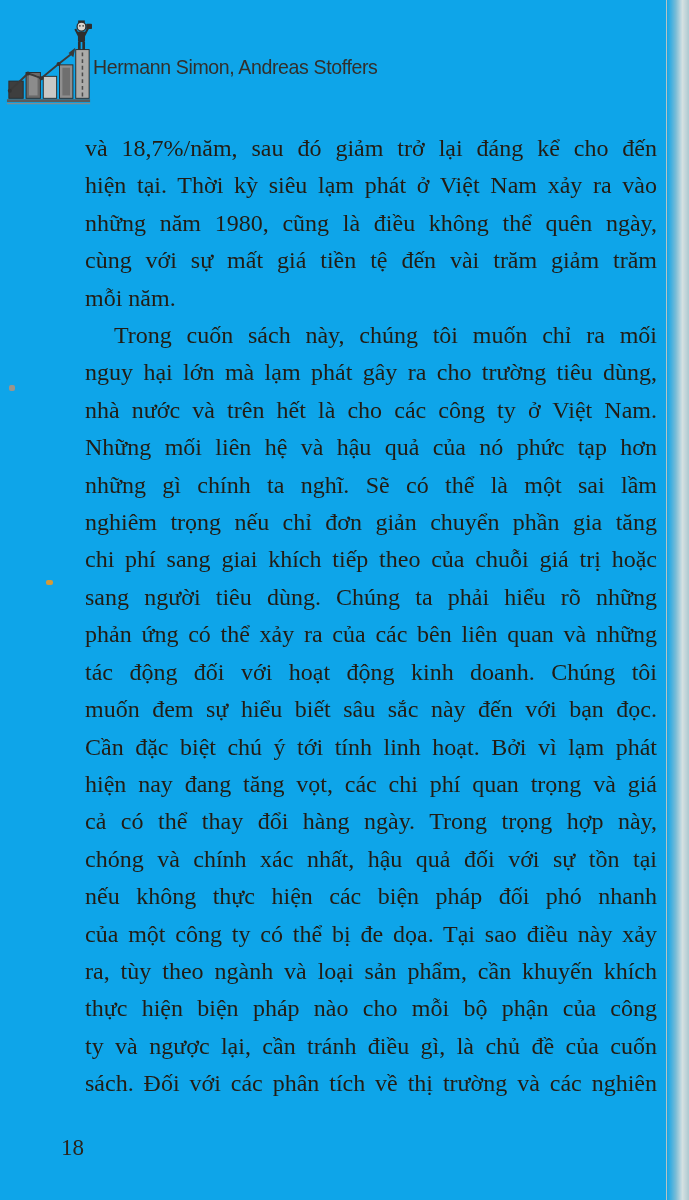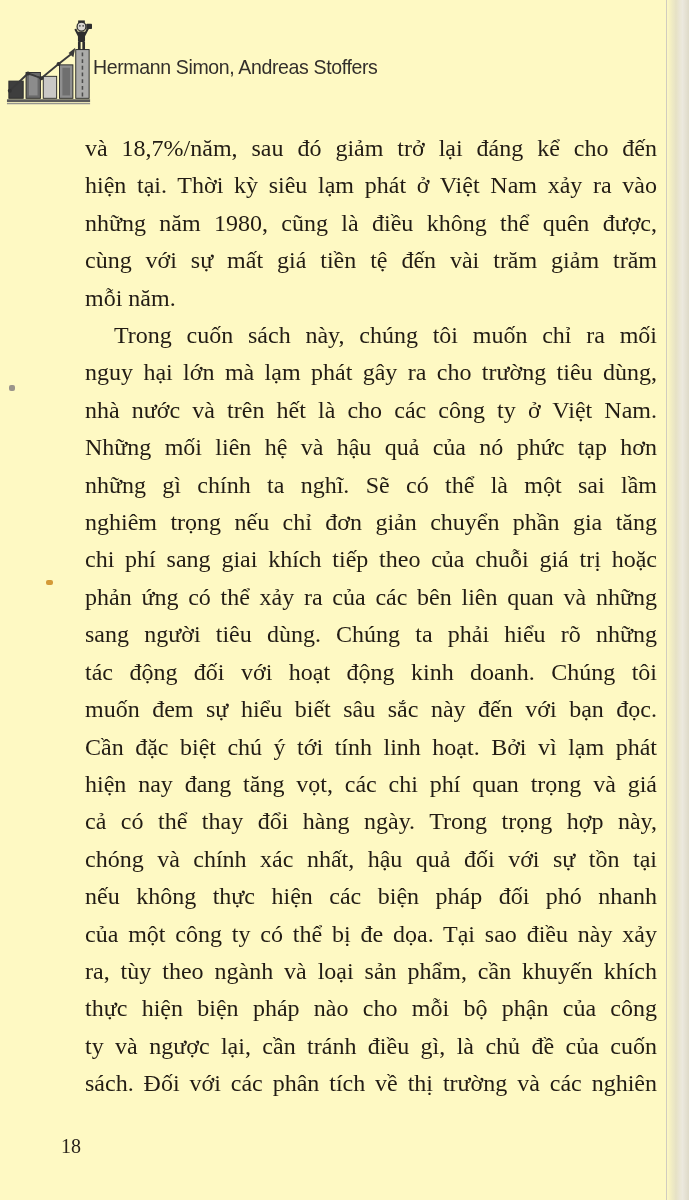--- a/index.html
+++ b/index.html
@@ -4,21 +4,21 @@
 <style>
   html, body {
     margin: 0;
     padding: 0;
     background: #e9e7e2;
   }
   .page {
     position: relative;
     width: 689px;
     height: 1200px;
-    background: #fef9c3;
+    background: #0ea5e9;
     overflow: hidden;
     font-family: "Liberation Serif", "DejaVu Serif", serif;
     color: #231d15;
   }
   
   .header {
     position: absolute;
     left: 0; top: 0;
     width: 689px; height: 120px;
   }
@@ -56,21 +56,21 @@
   .text-line.para-end {
     text-align-last: left;
   }
   .text-line.indented {
     text-indent: 29px;
   }
   
   .page-number {
     position: absolute;
     left: 61px; top: 1135px;
-    font-size: 20px;
+    font-size: 23px;
     color: #2a241c;
   }
   
   .edge-shadow {
     position: absolute;
     right: 0; top: 0;
     width: 22px; height: 1200px;
     background: linear-gradient(to right, rgba(210,206,198,0) 0%, rgba(210,206,198,0.55) 40%, rgba(234,231,225,0.9) 70%, rgba(214,210,202,0.8) 100%);
     border-left: 1px solid rgba(190,186,178,0.45);
   }
@@ -128,32 +128,32 @@
       <rect x="75.3" y="27" width="2.8" height="8" fill="#2e2e2e"></rect>
       <rect x="79.9" y="27" width="2.8" height="8" fill="#2e2e2e"></rect>
     </svg>
 
     <div class="authors">Hermann Simon, Andreas Stoffers</div>
   </div>
 
   <div class="body-text">
       <div class="text-line">và 18,7%/năm, sau đó giảm trở lại đáng kể cho đến</div>
       <div class="text-line">hiện tại. Thời kỳ siêu lạm phát ở Việt Nam xảy ra vào</div>
-      <div class="text-line">những năm 1980, cũng là điều không thể quên được,</div>
+      <div class="text-line">những năm 1980, cũng là điều không thể quên ngày,</div>
       <div class="text-line">cùng với sự mất giá tiền tệ đến vài trăm giảm trăm</div>
       <div class="text-line para-end">mỗi năm.</div>
       <div class="text-line indented">Trong cuốn sách này, chúng tôi muốn chỉ ra mối</div>
       <div class="text-line">nguy hại lớn mà lạm phát gây ra cho trường tiêu dùng,</div>
       <div class="text-line">nhà nước và trên hết là cho các công ty ở Việt Nam.</div>
       <div class="text-line">Những mối liên hệ và hậu quả của nó phức tạp hơn</div>
       <div class="text-line">những gì chính ta nghĩ. Sẽ có thể là một sai lầm</div>
       <div class="text-line">nghiêm trọng nếu chỉ đơn giản chuyển phần gia tăng</div>
       <div class="text-line">chi phí sang giai khích tiếp theo của chuỗi giá trị hoặc</div>
+      <div class="text-line">sang người tiêu dùng. Chúng ta phải hiểu rõ những</div>
       <div class="text-line">phản ứng có thể xảy ra của các bên liên quan và những</div>
-      <div class="text-line">sang người tiêu dùng. Chúng ta phải hiểu rõ những</div>
       <div class="text-line">tác động đối với hoạt động kinh doanh. Chúng tôi</div>
       <div class="text-line">muốn đem sự hiểu biết sâu sắc này đến với bạn đọc.</div>
       <div class="text-line">Cần đặc biệt chú ý tới tính linh hoạt. Bởi vì lạm phát</div>
       <div class="text-line">hiện nay đang tăng vọt, các chi phí quan trọng và giá</div>
       <div class="text-line">cả có thể thay đổi hàng ngày. Trong trọng hợp này,</div>
       <div class="text-line">chóng và chính xác nhất, hậu quả đối với sự tồn tại</div>
       <div class="text-line">nếu không thực hiện các biện pháp đối phó nhanh</div>
       <div class="text-line">của một công ty có thể bị đe dọa. Tại sao điều này xảy</div>
       <div class="text-line">ra, tùy theo ngành và loại sản phẩm, cần khuyến khích</div>
       <div class="text-line">thực hiện biện pháp nào cho mỗi bộ phận của công</div>

